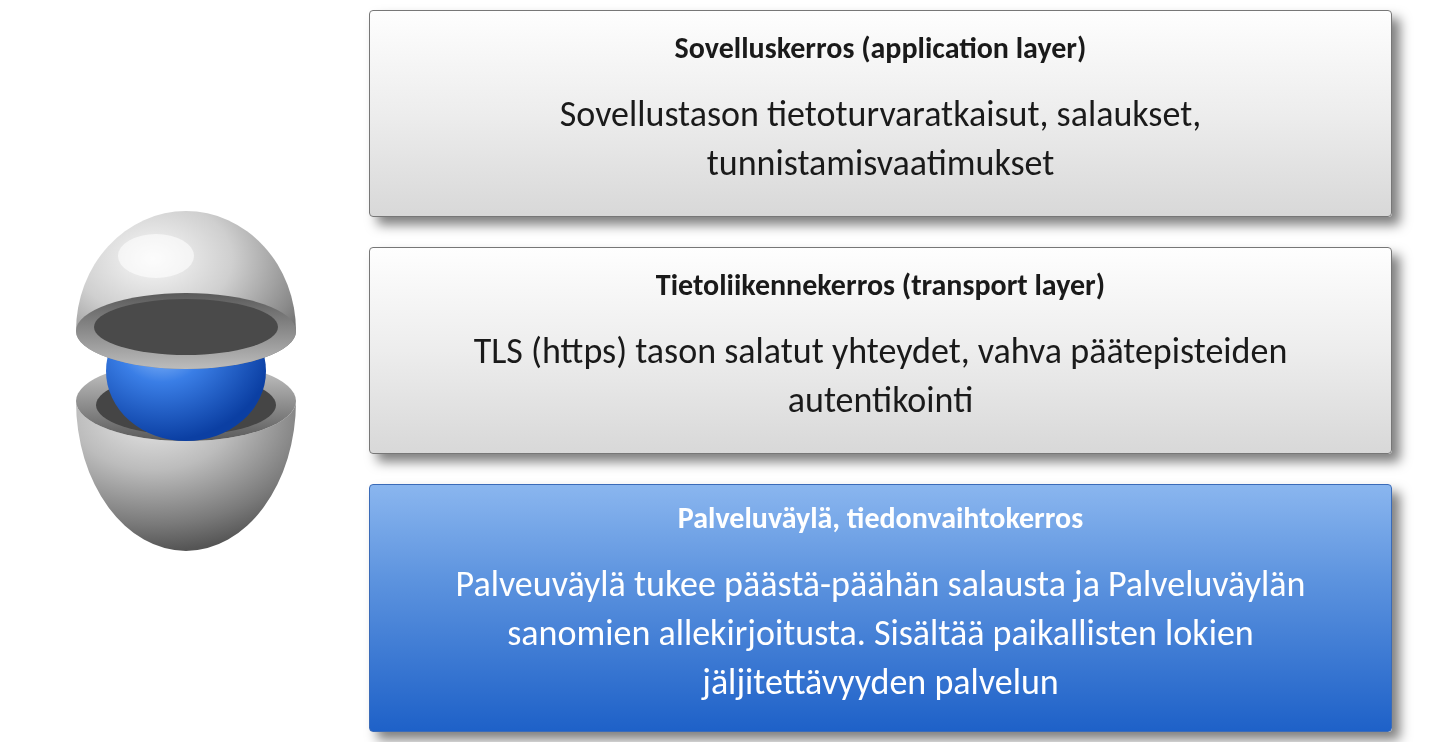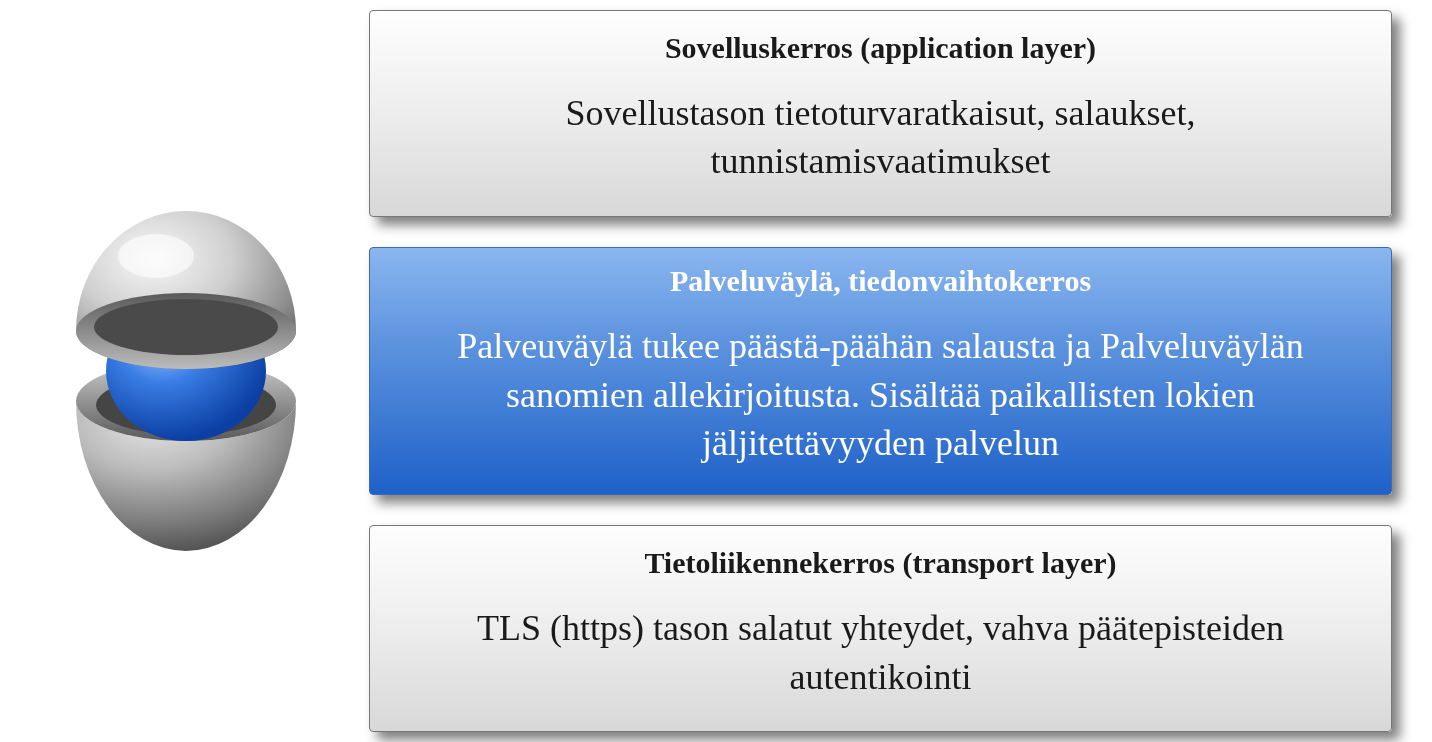--- a/index.html
+++ b/index.html
@@ -9,21 +9,20 @@
     width: 1432px;
     height: 742px;
     position: relative;
   }
   .container {
     display: flex;
     align-items: center;
     padding: 10px 40px 10px 36px;
     gap: 33px;
     height: 100%;
-    font-family: Liberation Serif, serif;
   }
   .sphere-col {
     flex: 0 0 300px;
     display: flex;
     align-items: center;
     justify-content: center;
     height: 100%;
   }
   .sphere-graphic {
     width: 280px;
@@ -127,25 +126,25 @@
     </div>
   </div>
 
   <div class="layers-col">
 
     <div class="layer-box layer-gray">
       <div class="layer-title">Sovelluskerros (application layer)</div>
       <div class="layer-desc">Sovellustason tietoturvaratkaisut, salaukset, tunnistamisvaatimukset</div>
     </div>
 
+    <div class="layer-box layer-gray">
+      <div class="layer-title">Tietoliikennekerros (transport layer)</div>
+      <div class="layer-desc">TLS (https) tason salatut yhteydet, vahva päätepisteiden autentikointi</div>
+    </div>
+
     <div class="layer-box layer-blue">
       <div class="layer-title">Palveluväylä, tiedonvaihtokerros</div>
       <div class="layer-desc">Palveuväylä tukee päästä-päähän salausta ja Palveluväylän sanomien allekirjoitusta. Sisältää paikallisten lokien jäljitettävyyden palvelun</div>
-    </div>
-
-    <div class="layer-box layer-gray">
-      <div class="layer-title">Tietoliikennekerros (transport layer)</div>
-      <div class="layer-desc">TLS (https) tason salatut yhteydet, vahva päätepisteiden autentikointi</div>
     </div>
 
   </div>
 
 </div>
 
 </body></html>

